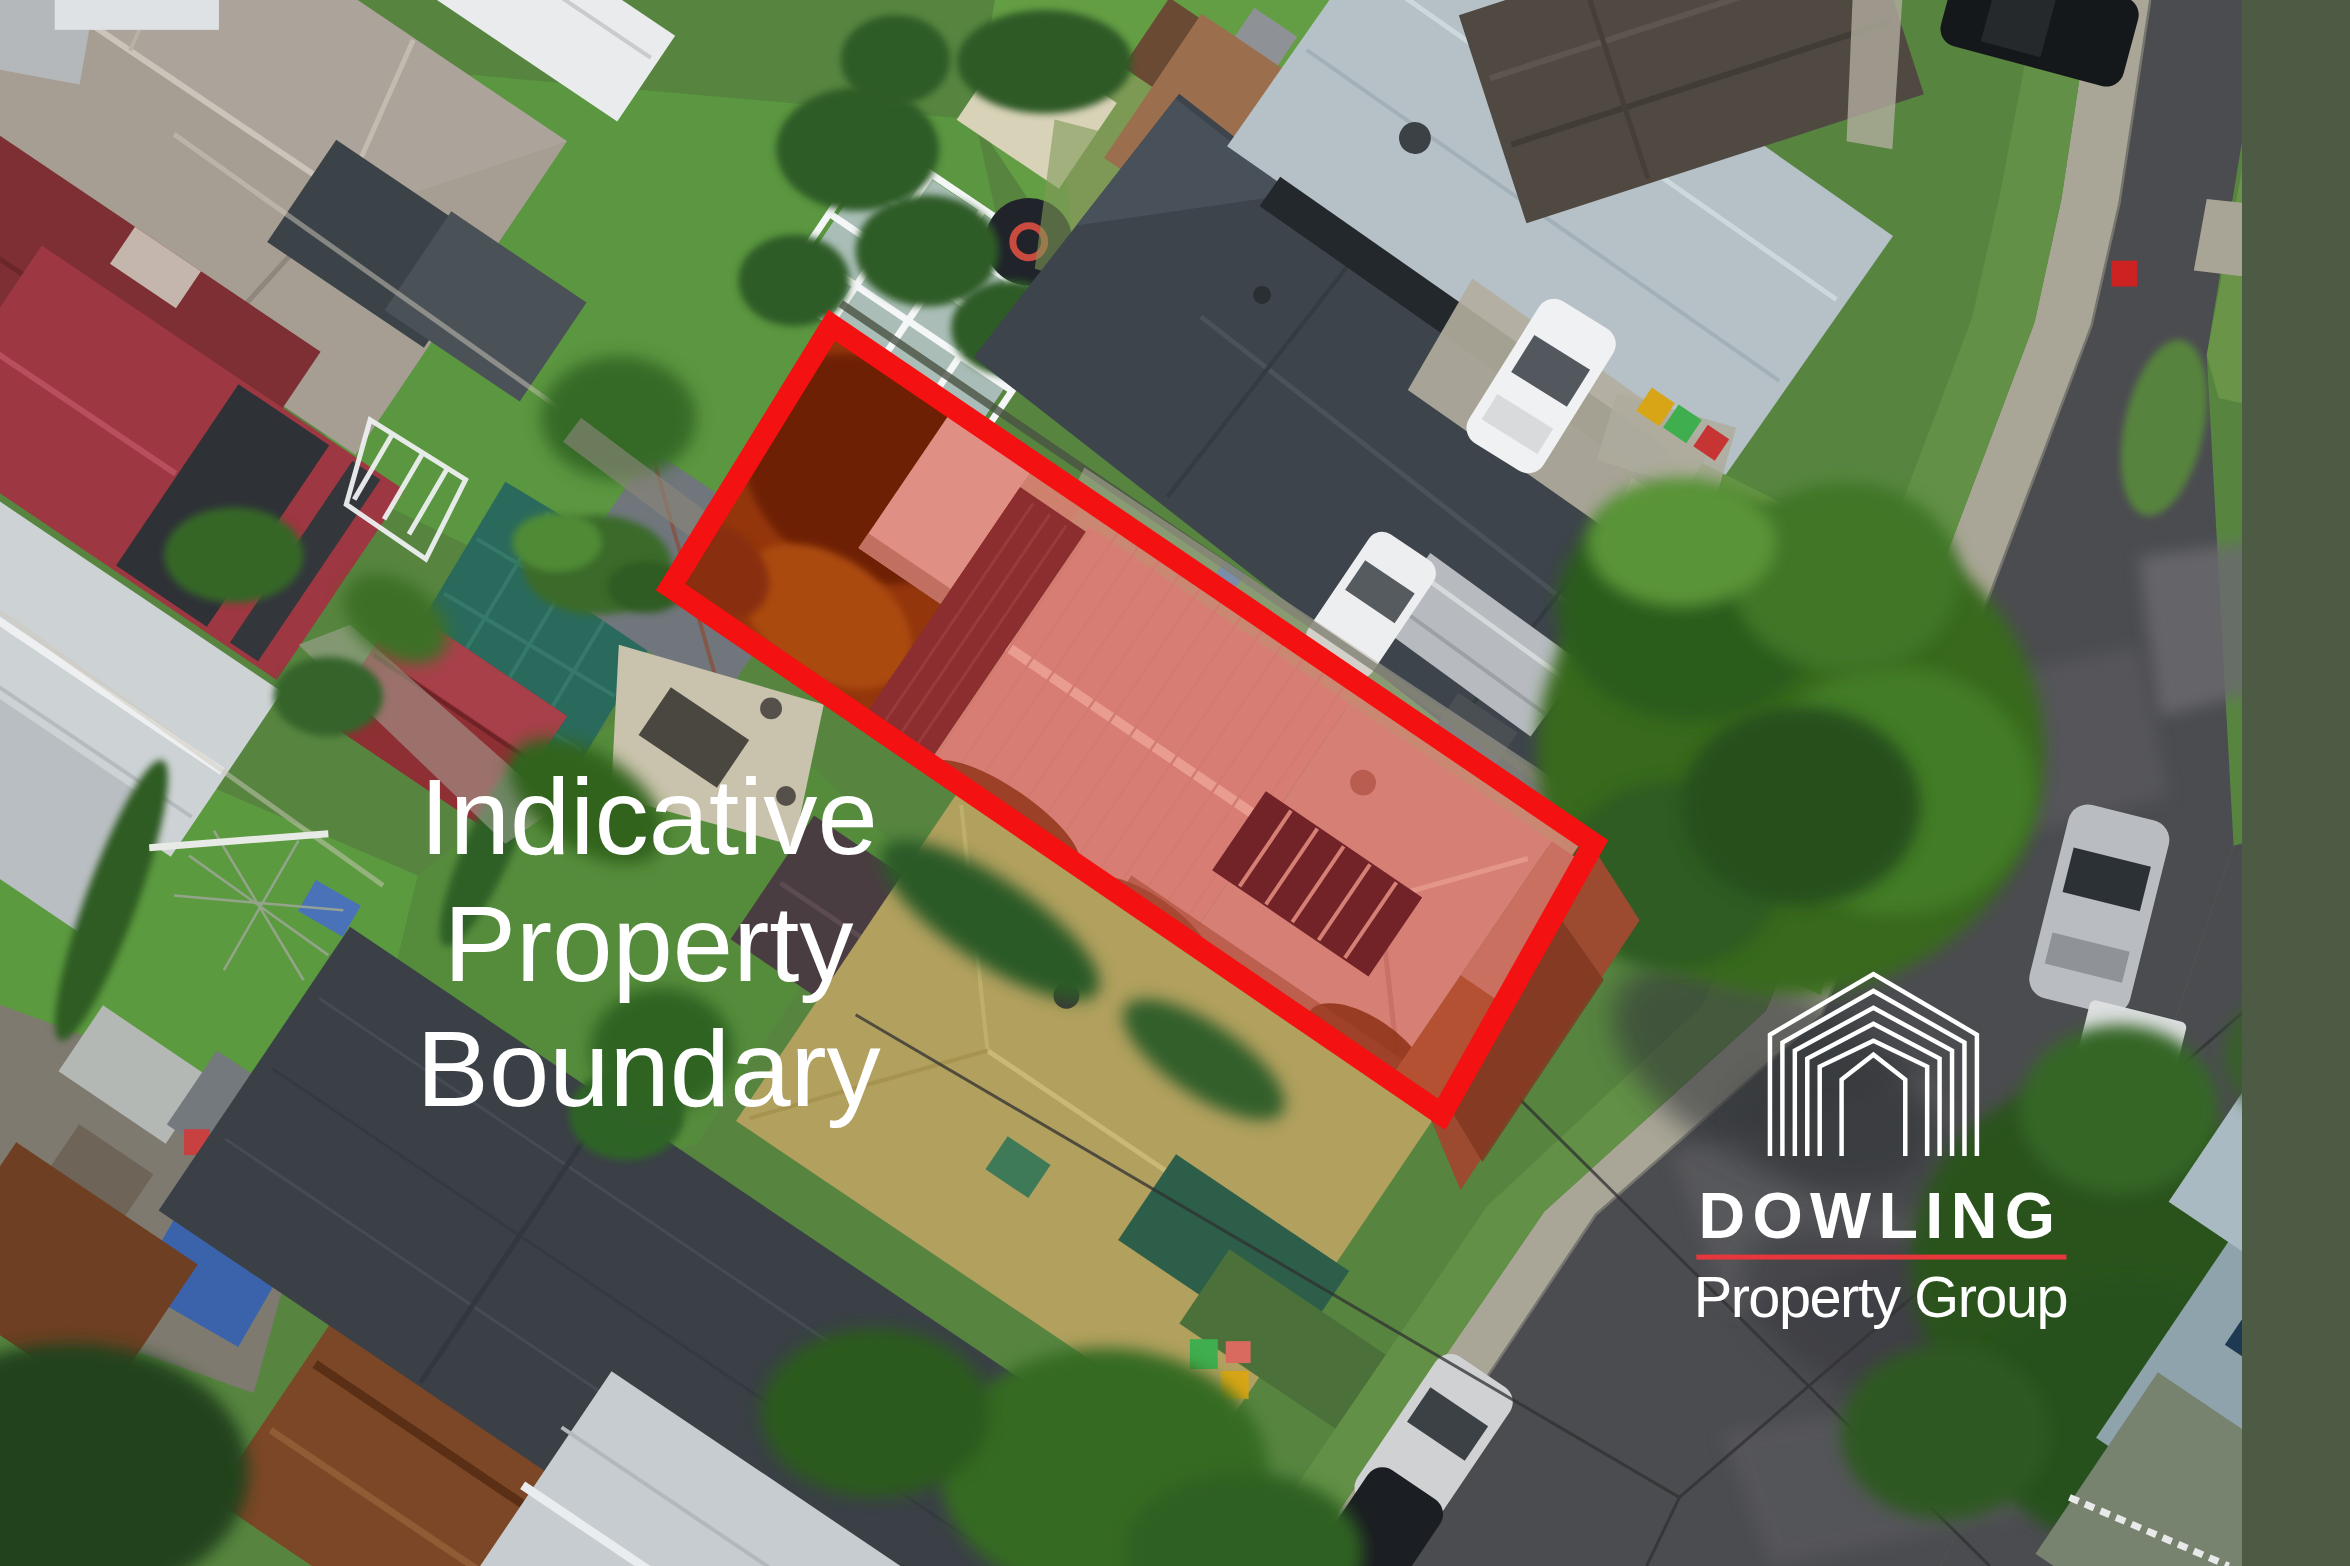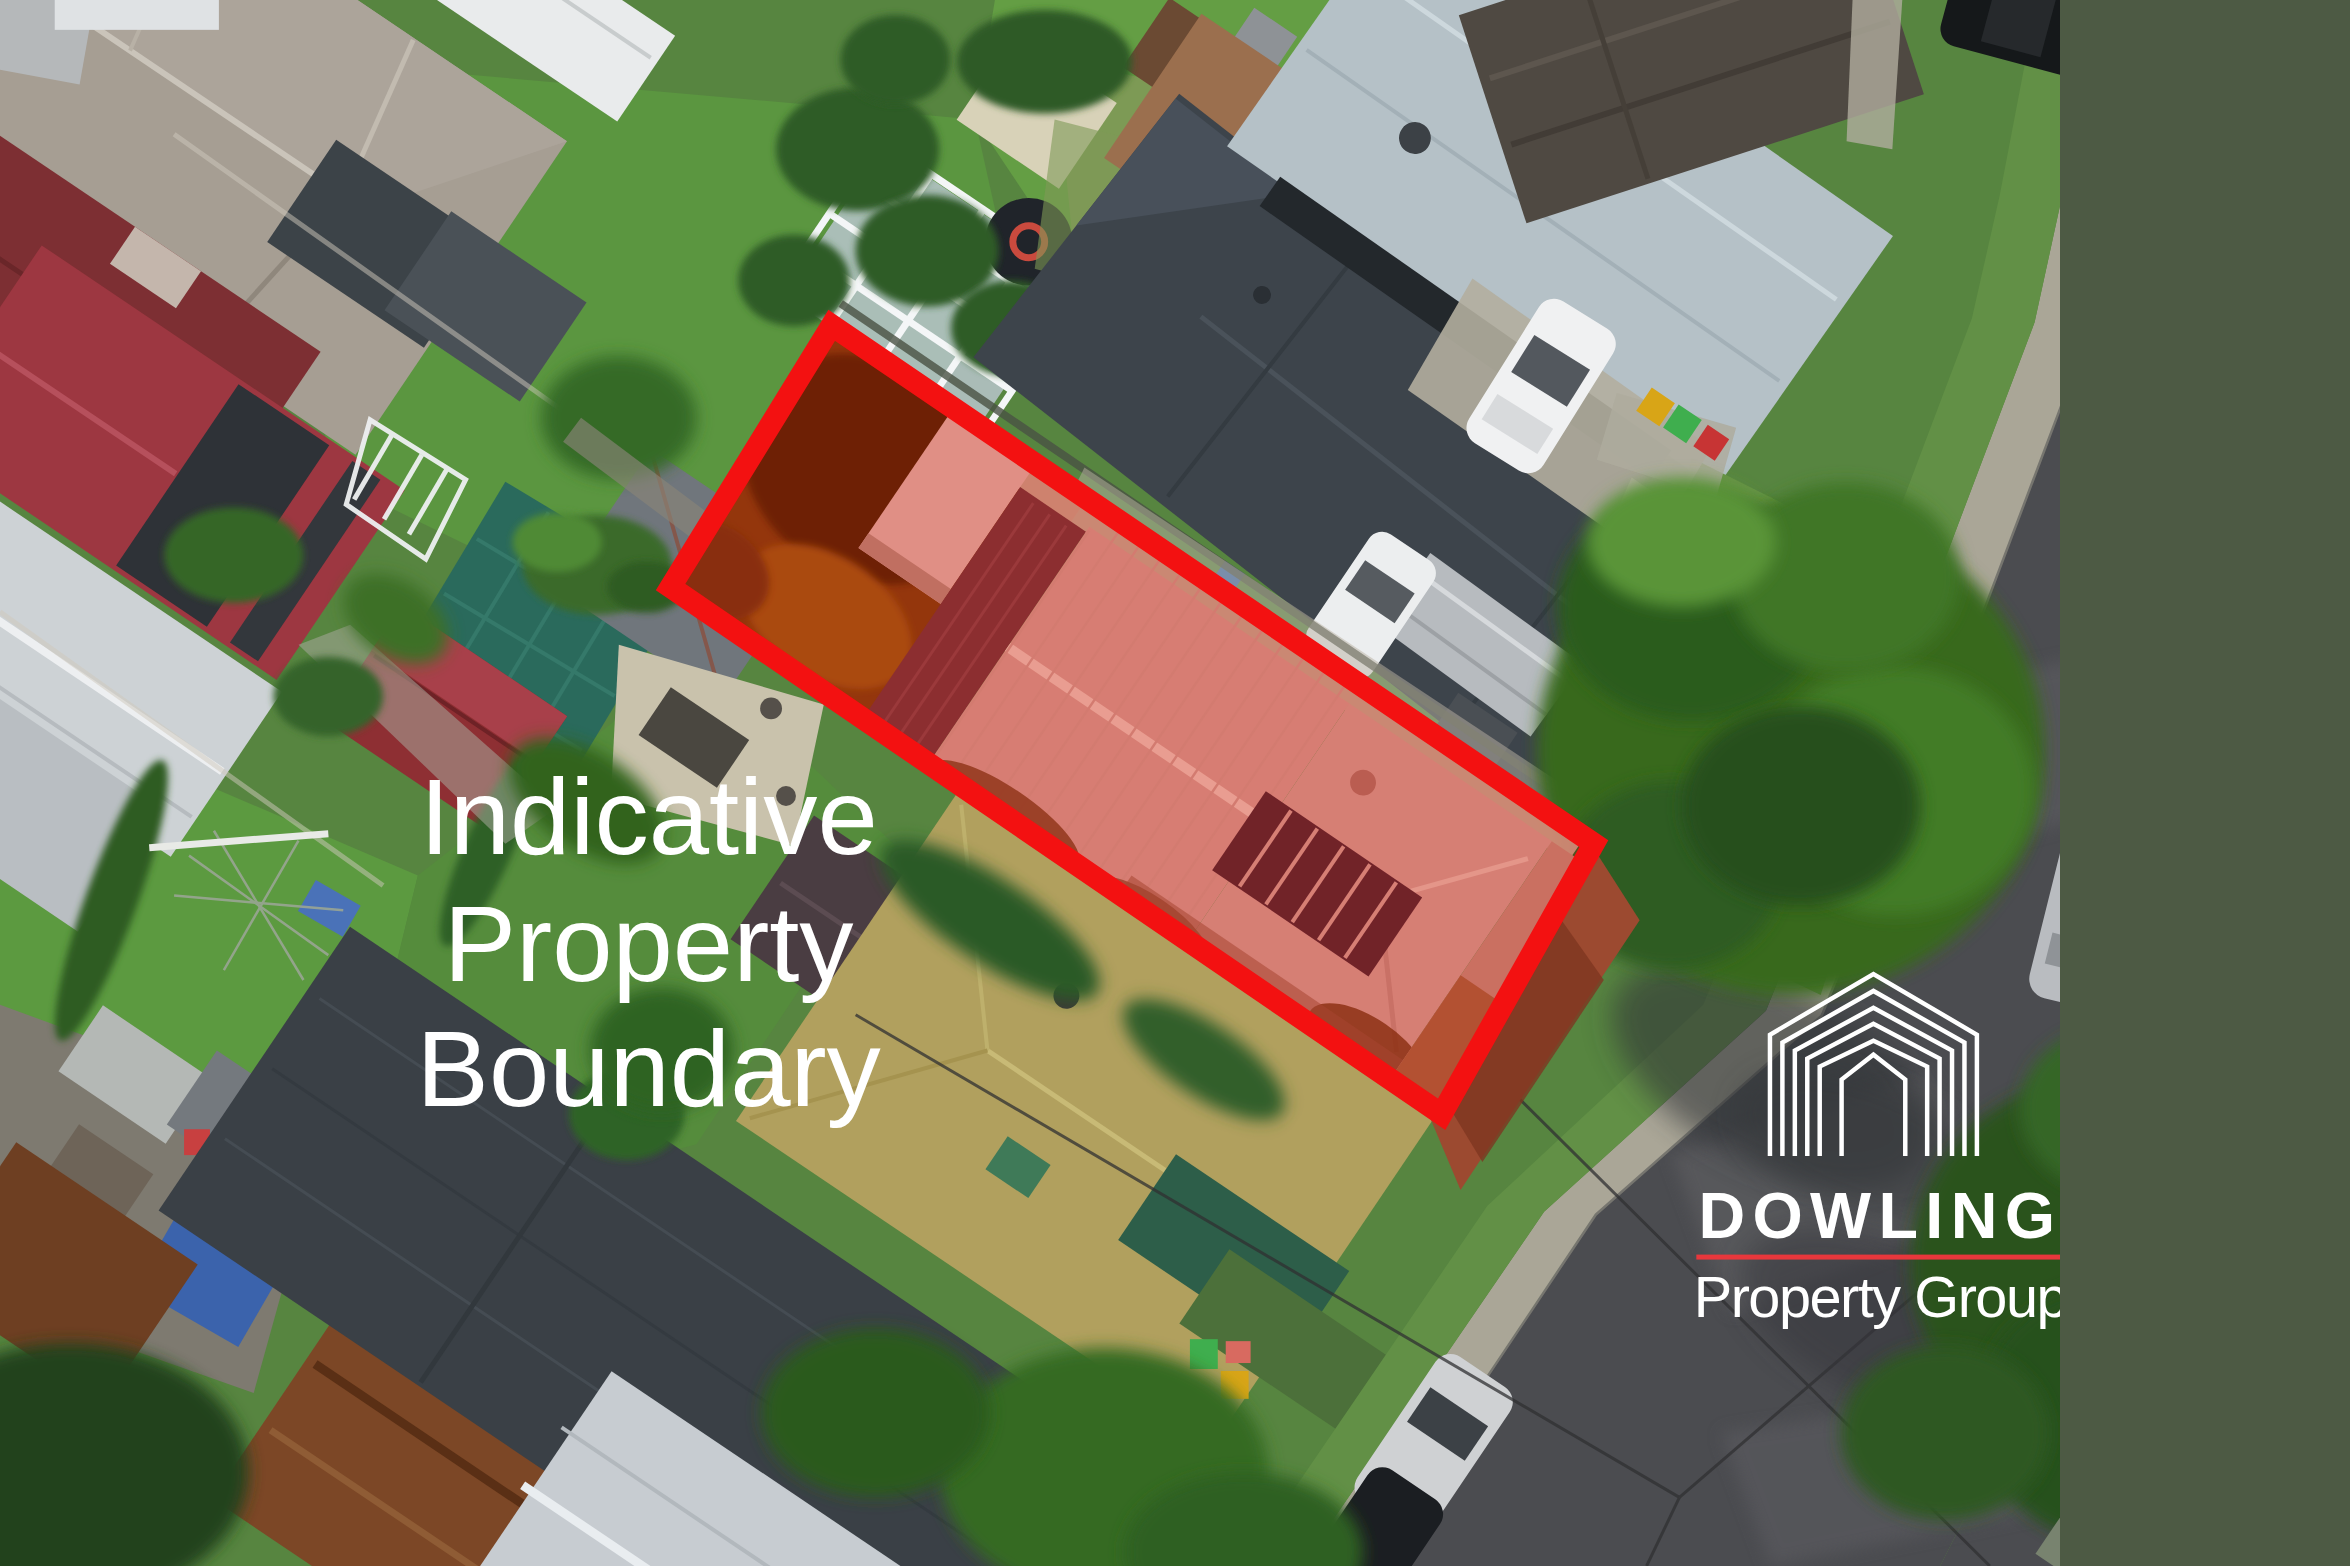--- a/index.html
+++ b/index.html
@@ -1,16 +1,16 @@
 <!DOCTYPE html>
 <html><head>
 <meta charset="utf-8">
 <style>
   html,body{margin:0;padding:0;background:#4d5a44;}
-  .wrap{width:2060px;height:1566px;overflow:hidden;position:relative;}
+  .wrap{width:2242px;height:1566px;overflow:hidden;position:relative;}
   svg{display:block;}
   text{font-family:"Liberation Sans", sans-serif;}
 </style>
 </head>
 <body>
 <div class="wrap">
 <svg width="2350" height="1566" viewBox="0 0 2362 1574" xmlns="http://www.w3.org/2000/svg">
 <defs>
   <filter id="b4" x="-40%" y="-40%" width="180%" height="180%">
           <feGaussianBlur stdDeviation="4"></feGaussianBlur>

